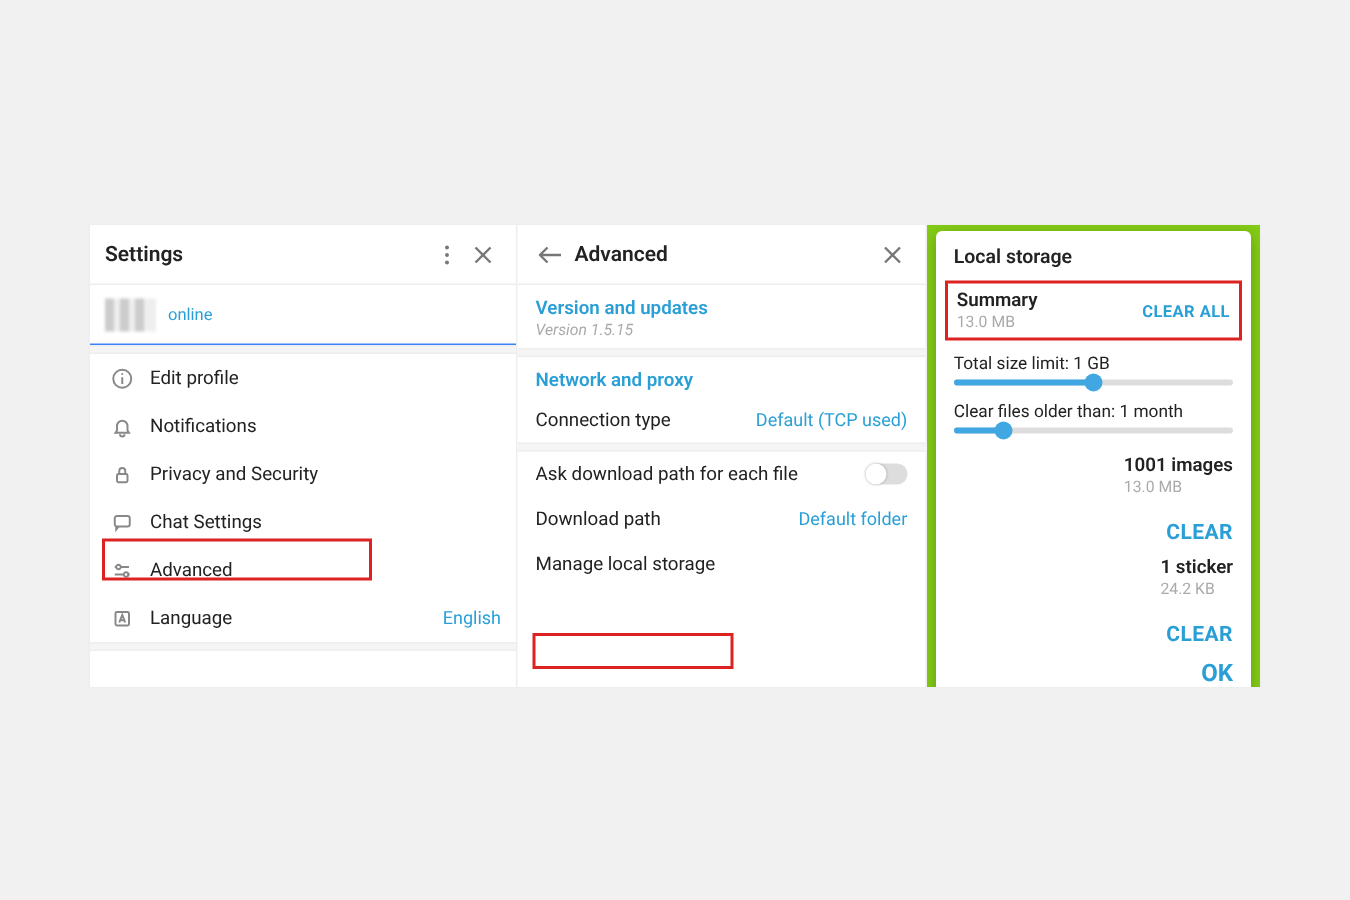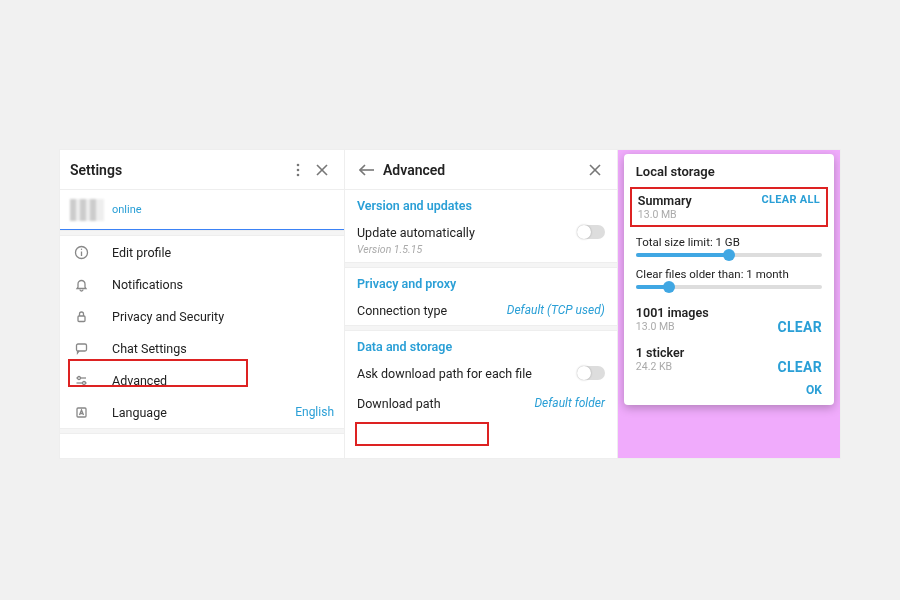--- a/index.html
+++ b/index.html
@@ -1,62 +1,62 @@
 <!DOCTYPE html>
 <html><head>
 <meta charset="utf-8">
 <style>
   * { box-sizing: border-box; margin: 0; padding: 0; }
   html, body { width: 900px; height: 600px; background: #f1f1f1; font-family: -apple-system, BlinkMacSystemFont, "Segoe UI", Roboto, Arial, sans-serif; color: #222; }
   .wrap { position: absolute; left: 60px; top: 150px; width: 780px; height: 308px; display: flex; background: #fff; box-shadow: 0 0 0 1px #eee; }
   .panel { position: relative; overflow: hidden; }
   .panel1 { width: 304px; border-right: 1px solid #eee; }
   .panel2 { width: 291px; border-right: 1px solid #eee; }
-  .panel3 { width: 237px; background: #f0abfc; position: relative; }
+  .panel3 { width: 237px; background: #84cc16; position: relative; }
   .hdr { display: flex; align-items: center; height: 40px; padding: 0 10px; border-bottom: 1px solid #eee; }
   .hdr .title { font-weight: 600; font-size: 14px; flex: 1; }
   .iconbtn { width: 24px; height: 24px; display: inline-flex; align-items: center; justify-content: center; color: #777; cursor: pointer; }
   svg { display: block; }
   .profile { display: flex; align-items: center; height: 40px; padding: 0 10px; border-bottom: 1px solid #3b82f6; }
   .avatar-blur { width: 34px; height: 22px; background: linear-gradient(90deg,#ccc 0 6px,#eee 6px 10px,#ccc 10px 16px,#eee 16px 20px,#ccc 20px 26px,#eee 26px 34px); filter: blur(1px); margin-right: 8px; }
   .status { font-size: 11px; color: #2a9fd6; }
   .gap { height: 6px; background: #f5f5f5; border-top: 1px solid #eee; border-bottom: 1px solid #eee; }
   .row { display: flex; align-items: center; height: 32px; padding: 0 10px; font-size: 12.5px; cursor: pointer; }
   .row .icon { width: 22px; display: inline-flex; align-items: center; justify-content: center; color: #888; margin-right: 8px; }
-  .row .label { flex: 1; margin-left: 12px; }
+  .row .label { flex: 1; }
   .row .value { color: #2a9fd6; font-size: 12px; }
   .hl { border: 2px solid #d22; position: absolute; pointer-events: none; }
   .hl1 { left: 8px; top: 209px; width: 180px; height: 28px; }
   .switch { width: 28px; height: 14px; border-radius: 7px; background: #ddd; position: relative; }
   .switch::after { content: ""; position: absolute; width: 14px; height: 14px; border-radius: 50%; background: #fff; left: 0; top: 0; box-shadow: 0 0 2px rgba(0,0,0,.3); }
   .sect-title { font-size: 12.5px; font-weight: 600; color: #2a9fd6; padding: 8px 12px 4px; }
   .line { display: flex; align-items: center; height: 30px; padding: 0 12px; font-size: 12.5px; cursor: pointer; }
   .line .l { flex: 1; }
-  .line .v { color: #2a9fd6; font-size: 12px; font-style: italic; }
+  .line .v { color: #2a9fd6; font-size: 12px; }
   .sub { font-size: 10.5px; color: #aaa; padding: 0 12px 6px; margin-top: -4px; font-style: italic; }
   .hl2 { left: 10px; top: 272px; width: 134px; height: 24px; }
   
   .dialog { position: absolute; left: 6px; top: 4px; right: 6px; background: #fff; border-radius: 4px; box-shadow: 0 3px 10px rgba(0,0,0,.25); padding: 10px 12px 8px; }
   .dlg-title { font-size: 13px; font-weight: 600; margin-bottom: 8px; }
-  .summary { display: flex; align-items: flex-start; border: 2px solid #d22; padding: 4px 6px; margin: 0 -6px 8px; }
+  .summary { display: flex; align-items: center; border: 2px solid #d22; padding: 4px 6px; margin: 0 -6px 8px; }
   .summary-left { flex: 1; }
   .summary-left .h { font-size: 12.5px; font-weight: 600; }
   .summary-left .s { font-size: 10.5px; color: #aaa; }
   .summary .act { color: #2a9fd6; font-size: 11px; font-weight: 700; letter-spacing: .3px; cursor: pointer; }
   .field { margin-bottom: 10px; }
   .field .fl { font-size: 11.5px; margin-bottom: 4px; }
   .slider { position: relative; height: 4px; background: #ddd; border-radius: 2px; }
   .slider .fill { position: absolute; height: 4px; background: #40a7e3; border-radius: 2px; left: 0; }
   .slider .knob { position: absolute; width: 12px; height: 12px; border-radius: 50%; background: #40a7e3; top: -4px; margin-left: -6px; }
-  .item { display: flex; align-items: center; padding: 4px 0; }
+  .item { display: flex; align-items: flex-end; padding: 4px 0; flex-direction: column; }
   .item .il { flex: 1; }
   .item .il .h { font-size: 12.5px; font-weight: 600; }
   .item .il .s { font-size: 10.5px; color: #aaa; }
   .item .act { color: #2a9fd6; font-size: 14px; font-weight: 700; letter-spacing: .3px; cursor: pointer; margin-top: 16px; }
-  .ok { text-align: right; color: #2a9fd6; font-size: 12px; font-weight: 700; padding-top: 4px; cursor: pointer; }
+  .ok { text-align: right; color: #2a9fd6; font-size: 16px; font-weight: 700; padding-top: 4px; cursor: pointer; }
   .p3-close { position: absolute; right: 6px; top: 8px; color: #444; }
 </style>
 </head>
 <body>
 
 <div class="wrap">
 
   <div class="panel panel1">
     <div class="hdr">
       <span class="title">Settings</span>
@@ -158,42 +158,40 @@
       <span class="title" style="margin-left:4px">Advanced</span>
       <span class="iconbtn">
         <svg width="12" height="12" viewBox="0 0 12 12" stroke="currentColor" stroke-width="1.6">
             <line x1="1" y1="1" x2="11" y2="11"></line>
             <line x1="11" y1="1" x2="1" y2="11"></line>
           </svg>
       </span>
     </div>
 
     <div class="sect-title">Version and updates</div>
-    <div class="line">
-      <span class="l">Update automatically</span>
-      <span class="switch"></span>
-    </div>
     <div class="sub">Version 1.5.15</div>
     <div class="gap"></div>
 
-    <div class="sect-title">Privacy and proxy</div>
+    <div class="sect-title">Network and proxy</div>
     <div class="line">
       <span class="l">Connection type</span>
       <span class="v">Default (TCP used)</span>
     </div>
     <div class="gap"></div>
 
-    <div class="sect-title">Data and storage</div>
     <div class="line">
       <span class="l">Ask download path for each file</span>
       <span class="switch"></span>
     </div>
     <div class="line">
       <span class="l">Download path</span>
       <span class="v">Default folder</span>
+    </div>
+    <div class="line">
+      <span class="l">Manage local storage</span>
     </div>
 
     <div class="hl hl2"></div>
   </div>
 
   <div class="panel panel3">
     <span class="iconbtn p3-close">
       <svg width="12" height="12" viewBox="0 0 12 12" stroke="currentColor" stroke-width="1.8">
           <line x1="1" y1="1" x2="11" y2="11"></line>
           <line x1="11" y1="1" x2="1" y2="11"></line>

